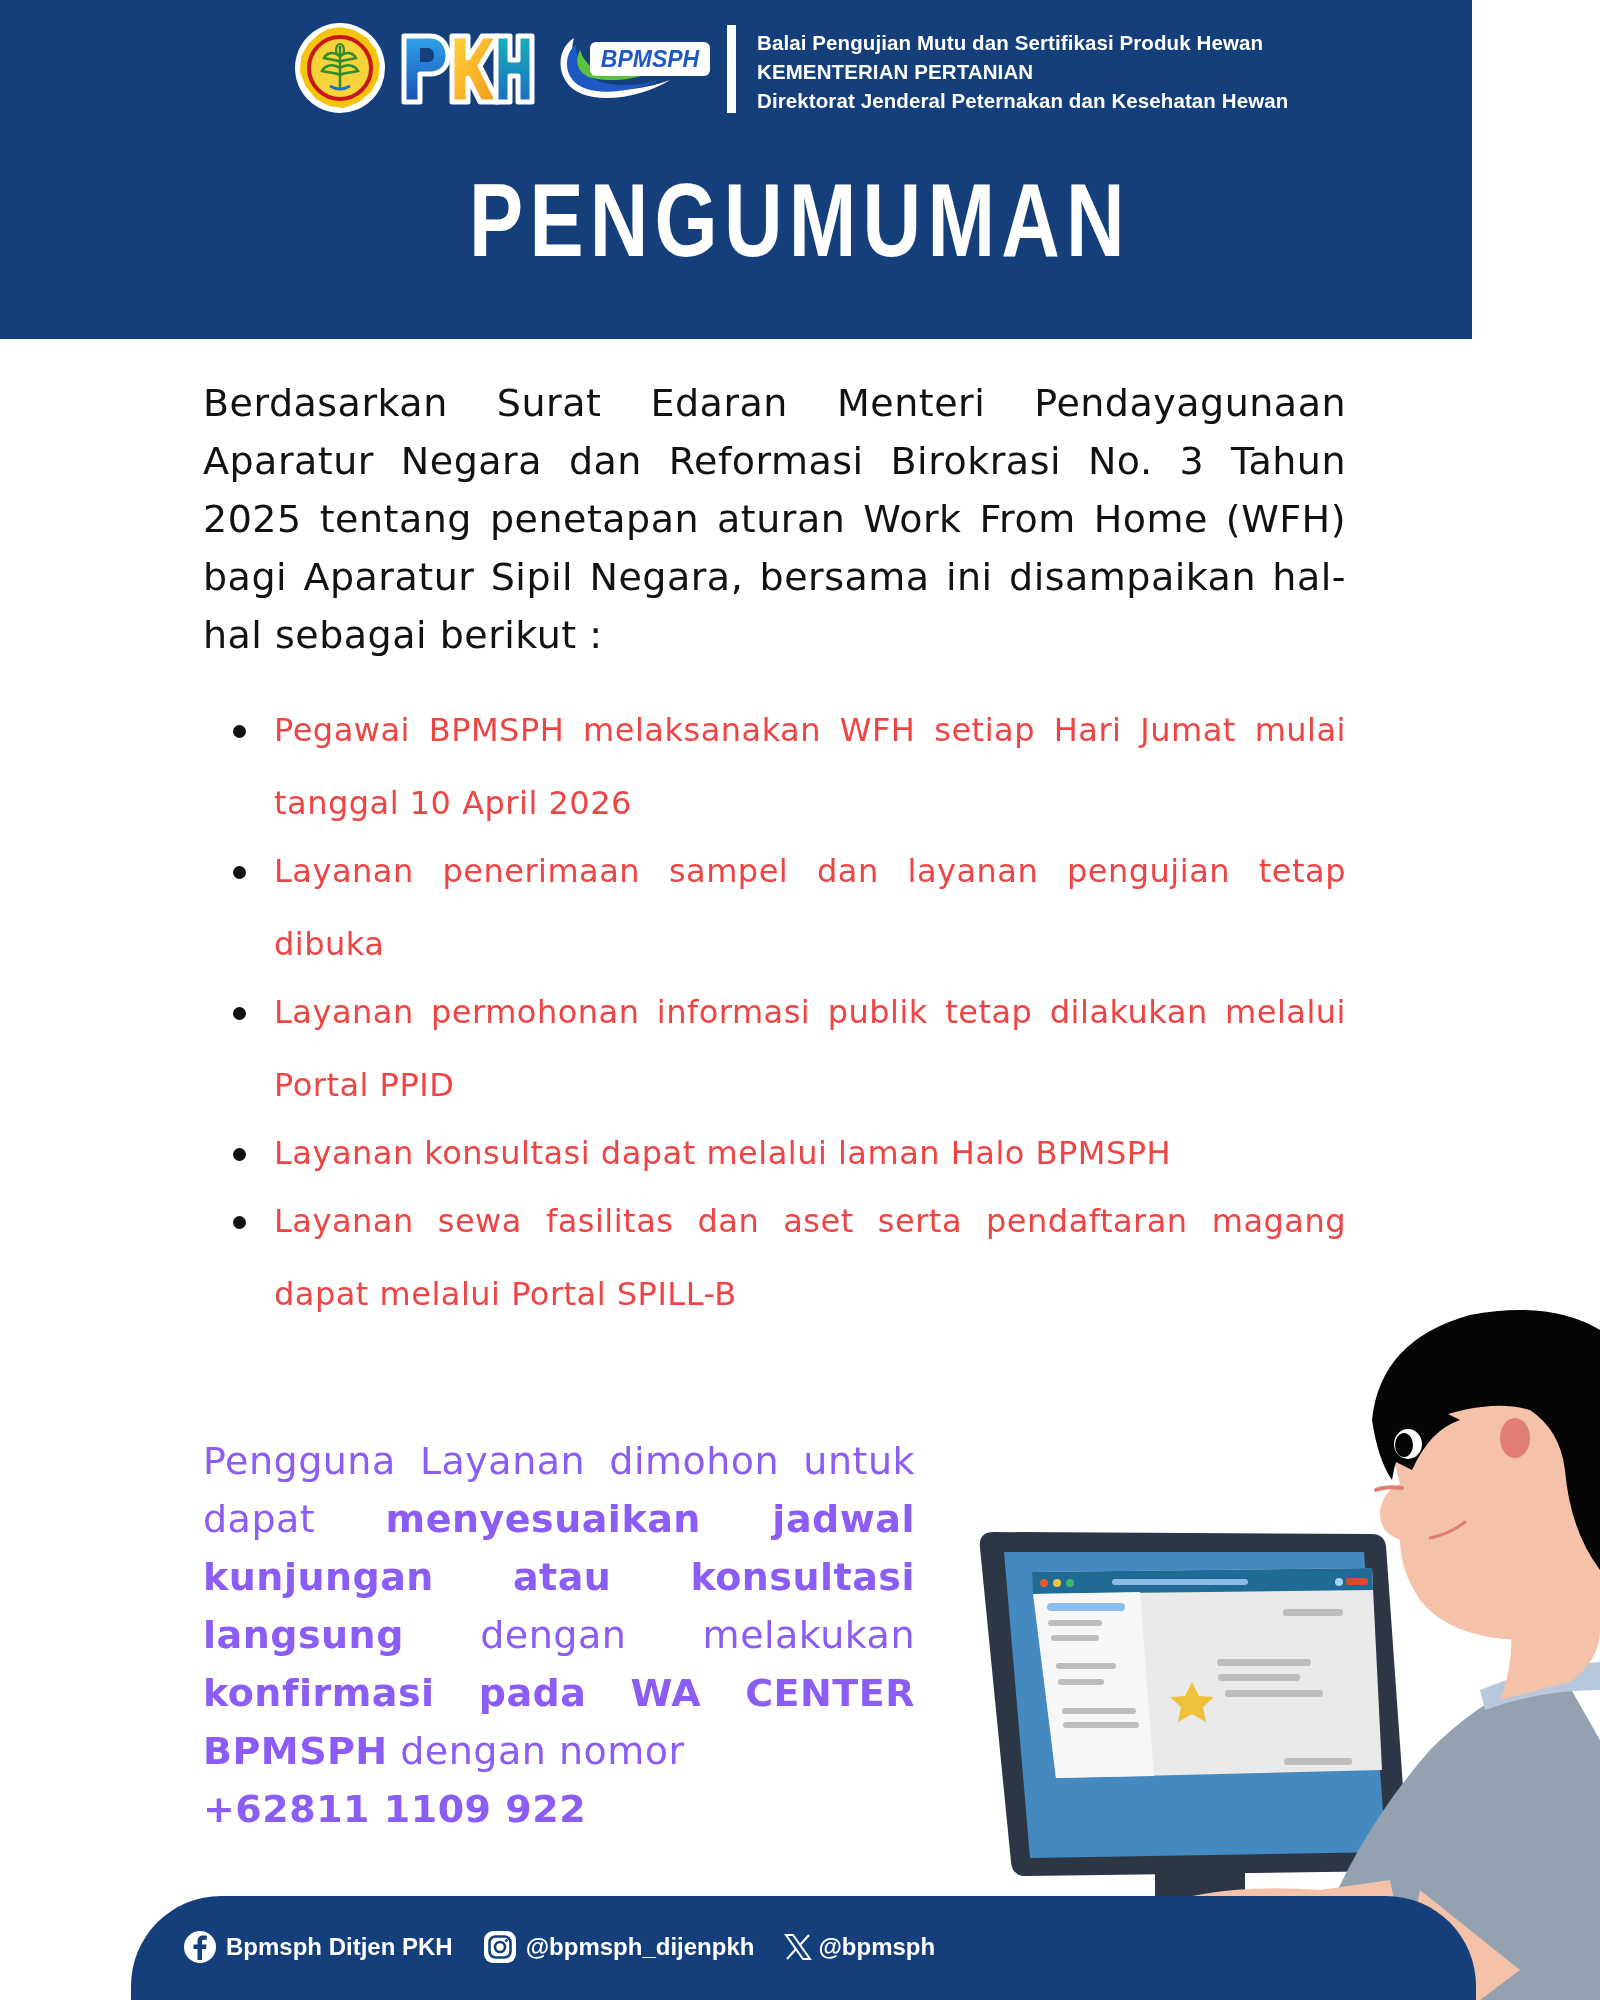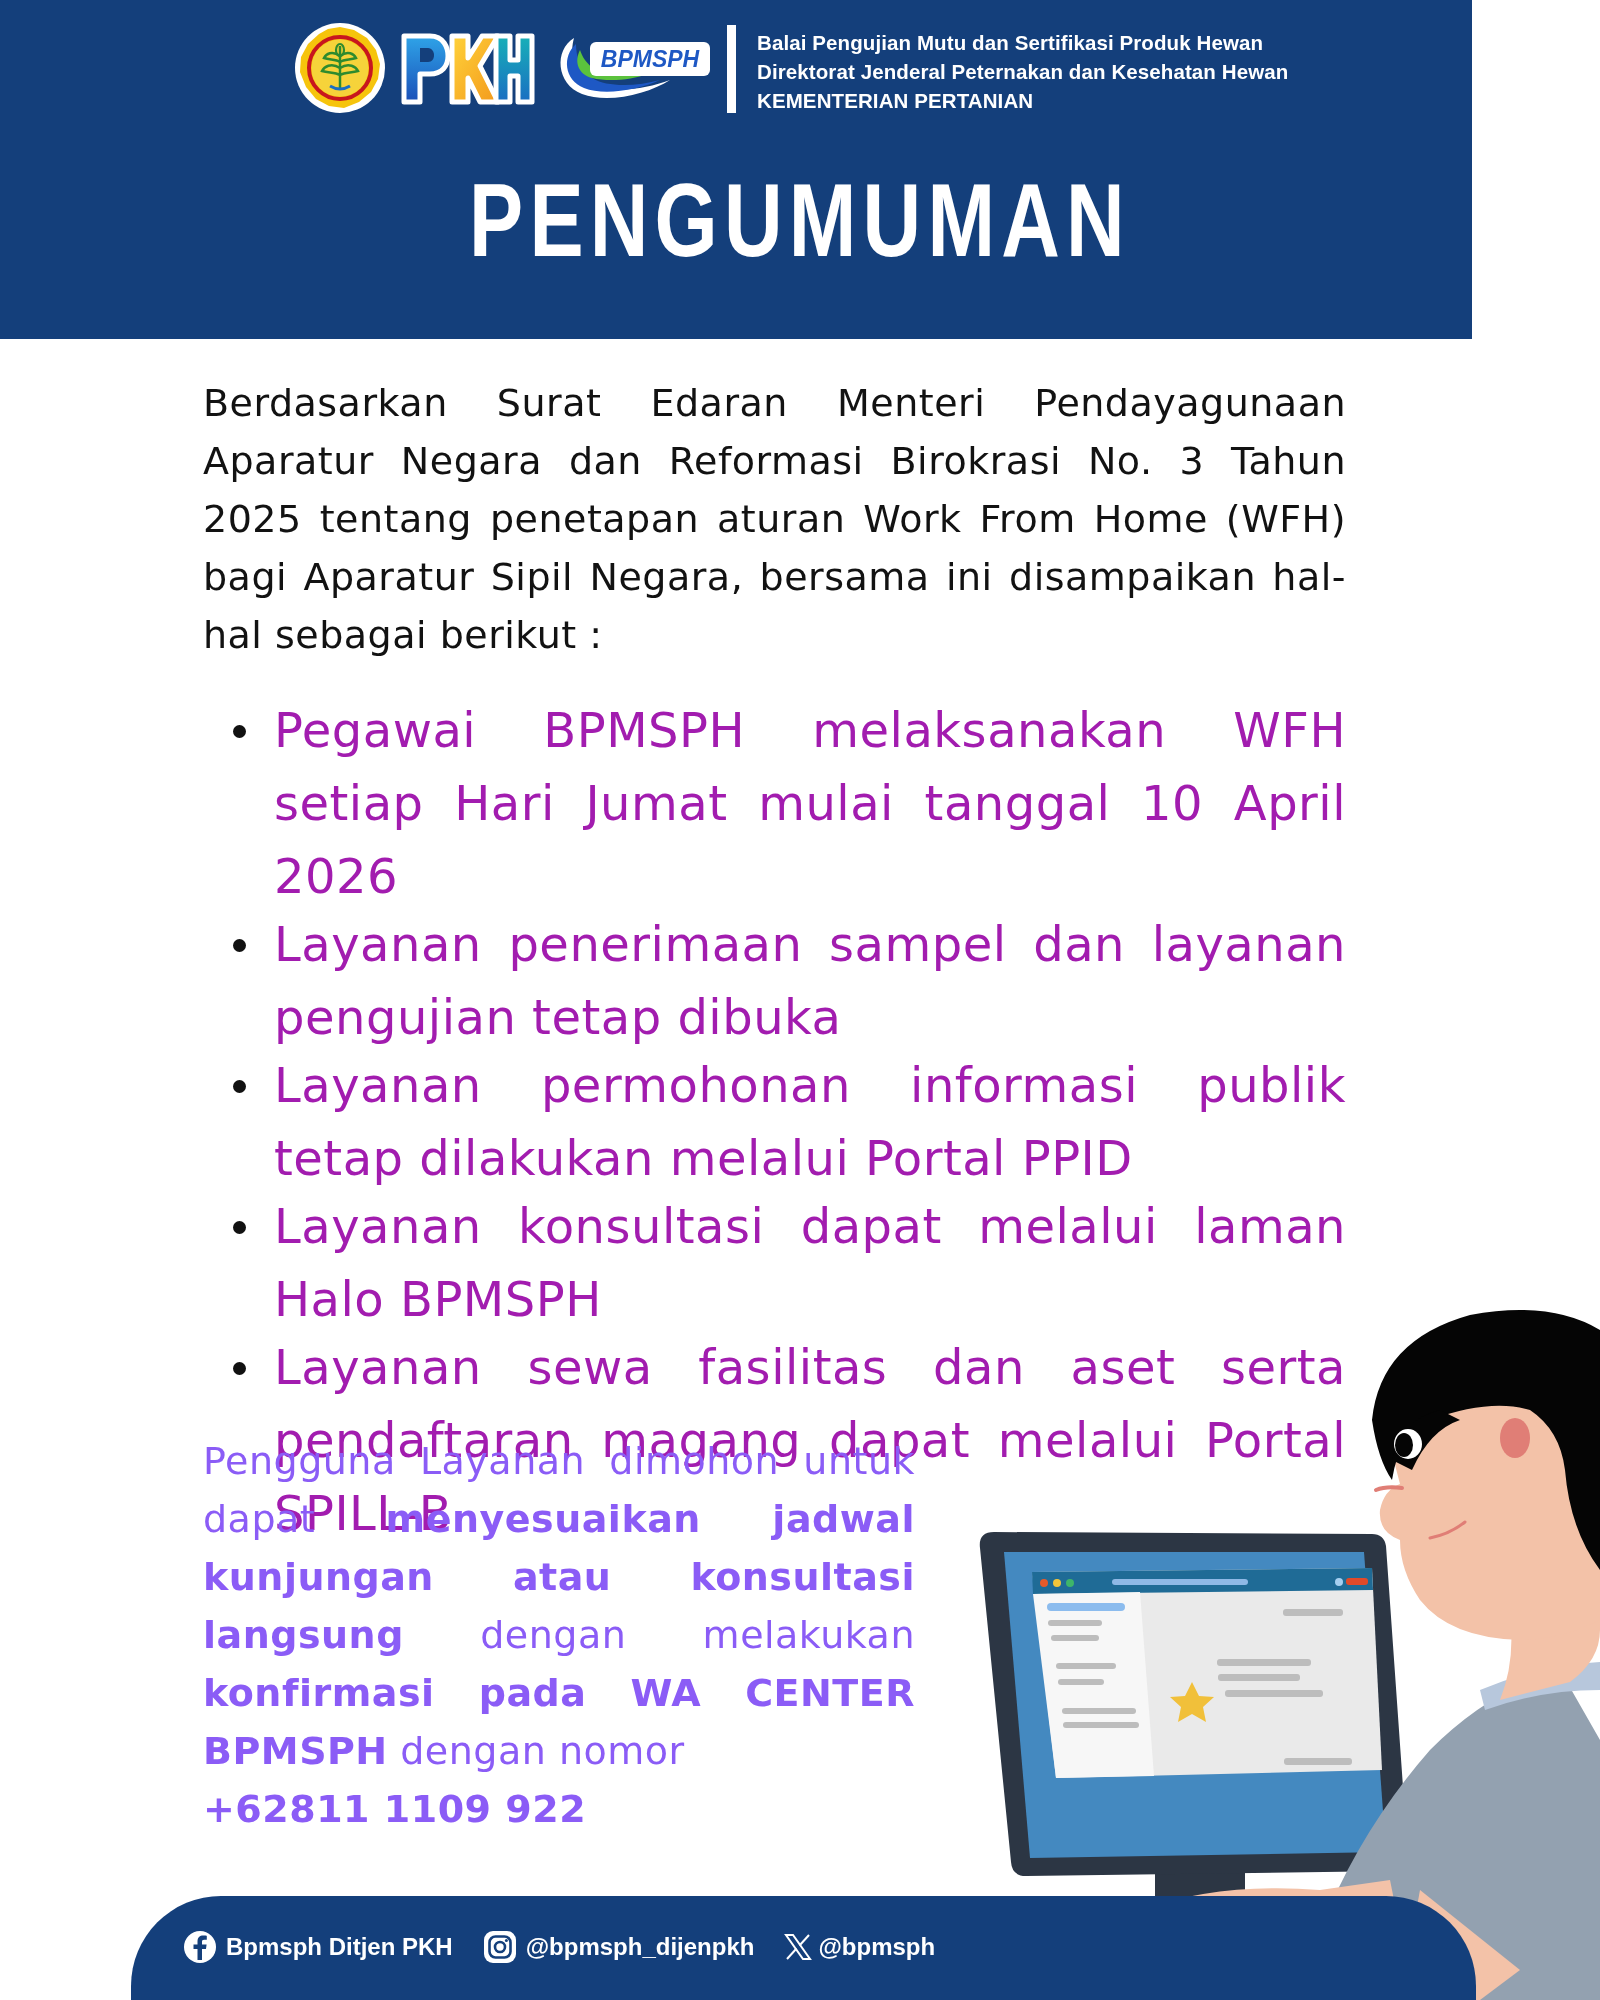--- a/index.html
+++ b/index.html
@@ -33,22 +33,22 @@
 
     
     .content { position: absolute; left: 203px; width: 1143px; }
     .intro {
       top: 374px; font-family: "DejaVu Sans", sans-serif; font-size: 38px; line-height: 58px;
       text-align: justify; text-align-last: left; letter-spacing: 0.5px; color: #121212;
     }
     .bullets { top: 694px; list-style: none; }
     .bullets li {
       position: relative; padding-left: 71px;
-      font-size: 48px; line-height: 73px; text-align: justify; text-align-last: left;
-      letter-spacing: 0.5px; color: #a21caf; margin-bottom: -5px;
+      font-size: 32px; line-height: 73px; text-align: justify; text-align-last: left;
+      letter-spacing: 0.5px; color: #ef4444; margin-bottom: -5px;
     }
     .bullets li .dot {
       position: absolute; left: 30px; top: 31px; width: 13px; height: 13px; border-radius: 50%; background: #111;
     }
     .contact {
       position: absolute; left: 203px; top: 1432px; width: 712px;
       font-size: 38px; line-height: 58px; text-align: justify; text-align-last: left;
       letter-spacing: 0.5px; color: #8b5cf6;
     }
     .contact b { font-weight: 700; }
@@ -125,22 +125,22 @@
         <path d="M24 16 C10 28 12 52 32 60 C52 68 86 62 108 52 C86 58 56 60 40 50 C28 42 24 28 24 16 Z" fill="#1e58c4"></path>
         <path d="M28 22 C22 34 26 46 40 50 C56 54 80 52 96 46 C78 48 56 48 44 42 C34 36 30 28 28 22 Z" fill="#5bc23d"></path>
         <rect x="38" y="14" width="120" height="34" rx="6" fill="#ffffff"></rect>
         <text x="98" y="39" text-anchor="middle" font-family="Liberation Sans, sans-serif" font-weight="700" font-style="italic" font-size="23" fill="#1e58c4">BPMSPH</text>
       </svg>
     </div>
   </div>
   <div class="divider-bar"></div>
   <div class="org-lines">
     <div>Balai Pengujian Mutu dan Sertifikasi Produk Hewan</div>
+    <div>KEMENTERIAN PERTANIAN</div>
     <div>Direktorat Jenderal Peternakan dan Kesehatan Hewan</div>
-    <div>KEMENTERIAN PERTANIAN</div>
   </div>
   <div class="main-title">PENGUMUMAN</div>
 </div>
 
 <p class="content intro">Berdasarkan Surat Edaran Menteri Pendayagunaan Aparatur Negara dan Reformasi Birokrasi No. 3 Tahun 2025 tentang penetapan aturan Work From Home (WFH) bagi Aparatur Sipil Negara, bersama ini disampaikan hal-hal sebagai berikut :</p>
 
 <ul class="content bullets">
   <li><span class="dot"></span><span>Pegawai BPMSPH melaksanakan WFH setiap Hari Jumat mulai tanggal 10 April 2026</span></li>
   <li><span class="dot"></span><span>Layanan penerimaan sampel dan layanan pengujian tetap dibuka</span></li>
   <li><span class="dot"></span><span>Layanan permohonan informasi publik tetap dilakukan melalui Portal PPID</span></li>

